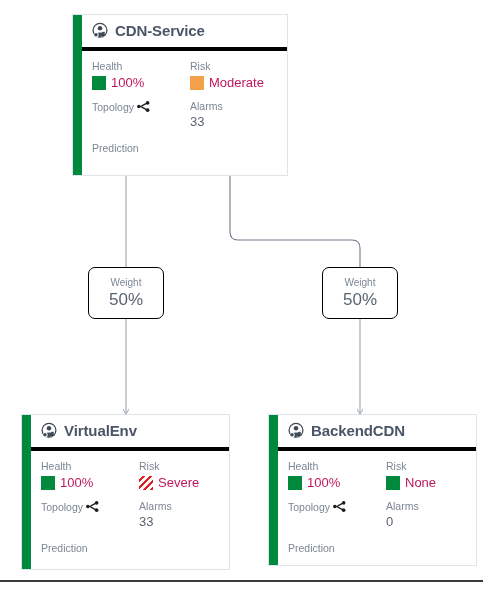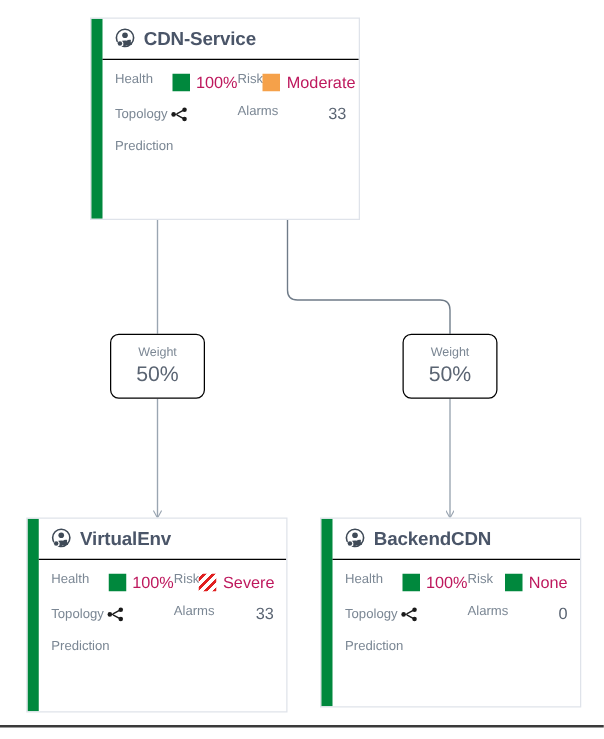--- a/index.html
+++ b/index.html
@@ -48,24 +48,24 @@
     background: #00883d;
   }
   .node-body {
     flex: 1 1 auto;
     display: flex;
     flex-direction: column;
     min-width: 0;
   }
   .node-header {
     display: flex;
-    align-items: flex-end;
+    align-items: flex-start;
     gap: 6px;
     padding: 7px 10px 7px 9px;
-    border-bottom: 1px solid #000000;
+    border-bottom: 4px solid #000000;
     box-sizing: border-box;
   }
   .node-title {
     font-size: 15px;
     font-weight: bold;
     color: #4a5568;
     letter-spacing: -0.1px;
     white-space: nowrap;
   }
   .svc-icon {
@@ -83,22 +83,21 @@
 
   .metric-row {
     display: flex;
     flex-direction: row;
   }
   .metric-row.r1 { margin-bottom: 7px; }
   .metric-row.r2 { margin-bottom: 10px; }
 
   .metric {
     display: flex;
-    flex-direction: row;
-    justify-content: space-between;
+    flex-direction: column;
   }
   .metric.col-a { width: 98px; flex: 0 0 98px; }
   .metric.col-b { flex: 1 1 auto; }
 
   .metric-label {
     font-size: 10.5px;
     color: #7b8794;
     line-height: 14px;
     white-space: nowrap;
   }
@@ -320,21 +319,21 @@
             <span class="metric-label">Alarms</span>
             <span class="metric-value plain">33</span>
           </div>
         </div>
 
         <div class="prediction-label">Prediction</div>
       </div>
     </div>
   </div>
 
-  <div class="node" id="node-backendcdn" style="left:256px; top:414px; width:209px; height:152px;">
+  <div class="node" id="node-backendcdn" style="left:268px; top:414px; width:209px; height:152px;">
     <div class="node-accent"></div>
     <div class="node-body">
       <div class="node-header">
         <svg class="svc-icon" viewBox="0 0 24 24">
           <circle cx="12" cy="11" r="9.2" fill="none" stroke="#3f4a57" stroke-width="1.7"></circle>
           <circle cx="12" cy="8.2" r="3" fill="#3f4a57"></circle>
           <path d="M4.6 18.6 a7.6 6 0 0 1 14.8 0 z" fill="#3f4a57"></path>
           <circle cx="7" cy="17.4" r="3.3" fill="#ffffff"></circle>
           <circle cx="6.6" cy="17" r="2.4" fill="#3f4a57"></circle>
           <path d="M10.4 20.4 L17.6 13.6" stroke="#3f4a57" stroke-width="1.8" fill="none"></path>

